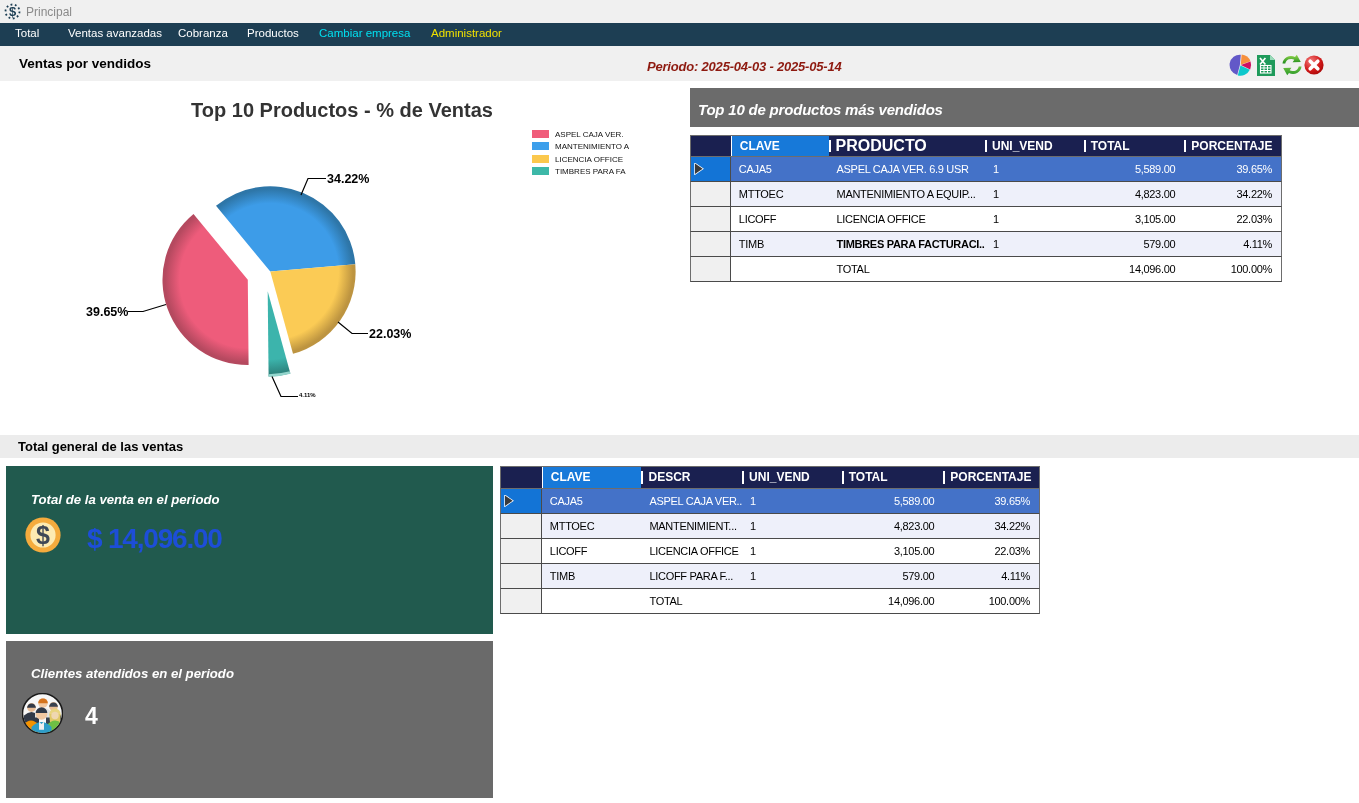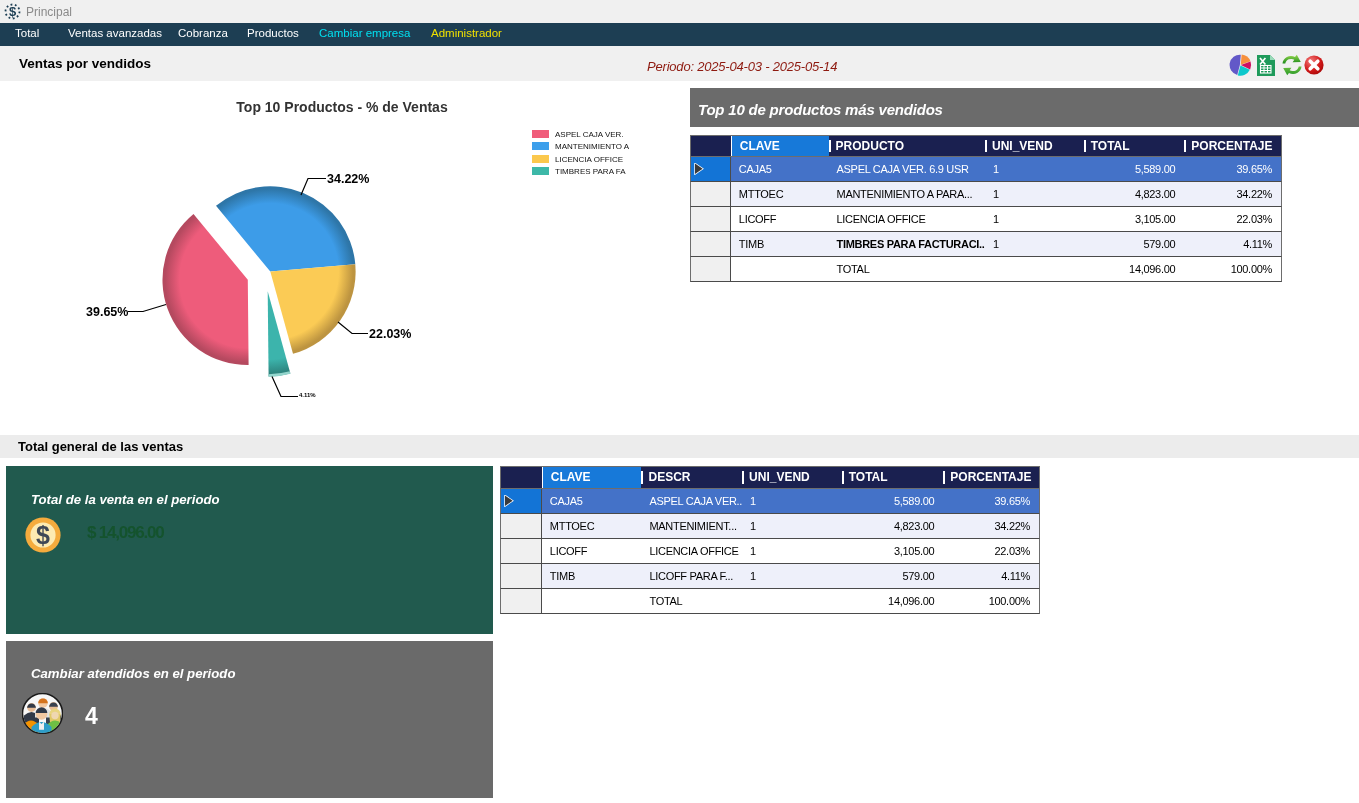--- a/index.html
+++ b/index.html
@@ -17,21 +17,21 @@
  <span class="abs" style="left:15px;white-space:nowrap">Total</span>
  <span class="abs" style="left:68px;white-space:nowrap">Ventas avanzadas</span>
  <span class="abs" style="left:178px;white-space:nowrap">Cobranza</span>
  <span class="abs" style="left:247px;white-space:nowrap">Productos</span>
  <span class="abs" style="left:319px;white-space:nowrap;color:#00e0f0">Cambiar empresa</span>
  <span class="abs" style="left:431px;white-space:nowrap;color:#f0e000">Administrador</span>
 </div>
 
 <div class="abs" style="left:0;top:46px;width:1359px;height:35px;background:#f0f0f0"></div>
 <div class="abs" style="left:19px;top:56px;font-size:13.5px;font-weight:bold;color:#000">Ventas por vendidos</div>
-<div class="abs" style="left:647px;top:59px;font-size:13px;font-weight:normal;font-style:italic;color:#8e1a10;white-space:nowrap;letter-spacing:-0.2px">Periodo: 2025-04-03 - 2025-05-14</div>
+<div class="abs" style="left:647px;top:59px;font-size:13px;font-weight:bold;font-style:italic;color:#8e1a10;white-space:nowrap;letter-spacing:-0.2px">Periodo: 2025-04-03 - 2025-05-14</div>
 
 <svg style="position:absolute;left:1229px;top:54px" width="23" height="23" viewBox="0 0 23 23">
  <path d="M11.3,11 L20.98,7.48 A10.3,10.3 0 0 0 12.2,0.74 Z" fill="#f6903d" transform="translate(0.45,-0.35)"></path>
  <path d="M11.3,11 L12.2,0.74 A10.3,10.3 0 0 0 8.63,20.95 Z" fill="#6258c8" transform="translate(-0.4,0)"></path>
  <path d="M11.3,11 L8.63,20.95 A10.3,10.3 0 0 0 20.64,15.35 Z" fill="#0cc8cc" transform="translate(0.15,0.5)"></path>
  <path d="M11.3,11 L20.64,15.35 A10.3,10.3 0 0 0 20.98,7.48 Z" fill="#cc1060" transform="translate(0.55,0.1)"></path>
 </svg>
 <svg style="position:absolute;left:1257px;top:55px" width="18" height="21" viewBox="0 0 18 21">
  <path d="M0,0 H13 L18,5 V21 H0 Z" fill="#1e9a5a"></path>
  <path d="M13,0 L18,5 H13 Z" fill="#9adbba"></path>
@@ -64,21 +64,21 @@
         <stop offset="1" stop-color="#930000"></stop>
       </radialGradient>
     </defs>
  <circle cx="10" cy="10" r="9.6" fill="url(#gx)"></circle>
  <path d="M6.2,6.2 L13.8,13.8 M13.8,6.2 L6.2,13.8" stroke="#fff" stroke-width="3.6" stroke-linecap="round"></path>
 </svg>
 
 <div class="abs" style="left:690px;top:88px;width:669px;height:39px;background:#6b6b6b"></div>
 <div class="abs" style="left:698px;top:101px;font-size:15px;font-weight:bold;font-style:italic;color:#fff;letter-spacing:-0.2px">Top 10 de productos más vendidos</div>
 
-<div class="abs" style="left:0;top:99px;width:684px;text-align:center;font-size:14px;font-weight:bold;color:#333">Top 10 Productos - % de Ventas</div>
+<div class="abs" style="left:0;top:99px;width:684px;text-align:center;font-size:20px;font-weight:bold;color:#333">Top 10 Productos - % de Ventas</div>
 
 <div class="abs" style="left:532px;top:129px;font-size:8px;color:#111;line-height:12.3px">
  <div><span style="display:inline-block;width:17px;height:8px;background:#f05c7a;vertical-align:-1px;margin-right:6px"></span>ASPEL CAJA VER.</div>
  <div><span style="display:inline-block;width:17px;height:8px;background:#3d9feb;vertical-align:-1px;margin-right:6px"></span>MANTENIMIENTO A</div>
  <div><span style="display:inline-block;width:17px;height:8px;background:#fbc84d;vertical-align:-1px;margin-right:6px"></span>LICENCIA OFFICE</div>
  <div><span style="display:inline-block;width:17px;height:8px;background:#3db8a8;vertical-align:-1px;margin-right:6px"></span>TIMBRES PARA FA</div>
 </div>
 
 <svg class="abs" style="left:0;top:0" width="690" height="470" viewBox="0 0 690 470">
  <defs>
@@ -120,42 +120,42 @@
 <div class="abs" style="left:327px;top:172px;font-size:12.5px;font-weight:bold">34.22%</div>
 <div class="abs" style="left:369px;top:327px;font-size:12.5px;font-weight:bold">22.03%</div>
 <div class="abs" style="left:86px;top:305px;font-size:12.5px;font-weight:bold">39.65%</div>
 <div class="abs" style="left:299px;top:392px;font-size:6px;font-weight:bold">4.11%</div>
 
 <div style="position:absolute;left:690px;top:135px;width:592px;">
     <div style="display:flex;height:22px;background:#1a2050;border:1px solid #6d6d6d;box-sizing:border-box;">
       <div style="width:40px;box-sizing:border-box;background:transparent;color:#fff;font-weight:bold;font-size:12px;line-height:20px;white-space:nowrap;overflow:hidden;"></div>
       <div style="width:98px;box-sizing:border-box;background:#1779d9;border-left:1px solid #fff;padding-left:8px;color:#fff;font-weight:bold;font-size:12px;line-height:20px;white-space:nowrap;overflow:hidden;">CLAVE</div>
       <div style="width:2px;height:12px;background:#fff;margin-top:4px;"></div>
-      <div style="width:155px;box-sizing:border-box;background:transparent;padding-left:5px;color:#fff;font-weight:bold;font-size:12px;line-height:20px;white-space:nowrap;overflow:hidden;">PRODUCTO</div>
+      <div style="width:155px;box-sizing:border-box;background:transparent;padding-left:5px;color:#fff;font-weight:bold;font-size:16px;line-height:20px;white-space:nowrap;overflow:hidden;">PRODUCTO</div>
       <div style="width:2px;height:12px;background:#fff;margin-top:4px;"></div>
       <div style="width:97px;box-sizing:border-box;background:transparent;padding-left:5px;color:#fff;font-weight:bold;font-size:12px;line-height:20px;white-space:nowrap;overflow:hidden;">UNI_VEND</div>
       <div style="width:2px;height:12px;background:#fff;margin-top:4px;"></div>
       <div style="width:99px;box-sizing:border-box;background:transparent;padding-left:5px;color:#fff;font-weight:bold;font-size:12px;line-height:20px;white-space:nowrap;overflow:hidden;">TOTAL</div>
       <div style="width:2px;height:12px;background:#fff;margin-top:4px;"></div>
       <div style="width:95px;box-sizing:border-box;background:transparent;padding-left:5px;color:#fff;font-weight:bold;font-size:12px;line-height:20px;white-space:nowrap;overflow:hidden;">PORCENTAJE</div>
     </div>
     <div style="display:flex;height:25px;background:#4472c8;border-bottom:1px solid #4a4a4a;border-left:1px solid #6d6d6d;border-right:1px solid #6d6d6d;box-sizing:border-box;color:#fff;font-size:11px;line-height:24px;letter-spacing:-0.3px;">
       <div style="width:40px;box-sizing:border-box;background:#1374d6;border-right:1px solid #4a4a4a;"><svg width="10" height="12" style="margin:6px 0 0 3px">
           <path d="M1,0.5 L8.6,5.7 L1,11 Z" fill="#3a3a3a" stroke="#fff" stroke-width="1.5" paint-order="stroke"></path>
         </svg></div>
       <div style="width:98px;box-sizing:border-box;white-space:nowrap;overflow:hidden;padding-left:8px;">CAJA5</div>
       <div style="width:157px;box-sizing:border-box;white-space:nowrap;overflow:hidden;padding-left:8px;">ASPEL CAJA VER. 6.9 USR</div>
       <div style="width:99px;box-sizing:border-box;white-space:nowrap;overflow:hidden;padding-left:8px;">1</div>
       <div style="width:101px;box-sizing:border-box;white-space:nowrap;overflow:hidden;text-align:right;padding-right:9px;">5,589.00</div>
       <div style="width:97px;box-sizing:border-box;white-space:nowrap;overflow:hidden;text-align:right;padding-right:9px;">39.65%</div>
     </div>
     <div style="display:flex;height:25px;background:#eef0fa;border-bottom:1px solid #4a4a4a;border-left:1px solid #6d6d6d;border-right:1px solid #6d6d6d;box-sizing:border-box;color:#000;font-size:11px;line-height:24px;letter-spacing:-0.3px;">
       <div style="width:40px;box-sizing:border-box;background:#f0f0f0;border-right:1px solid #4a4a4a;"></div>
       <div style="width:98px;box-sizing:border-box;white-space:nowrap;overflow:hidden;padding-left:8px;">MTTOEC</div>
-      <div style="width:157px;box-sizing:border-box;white-space:nowrap;overflow:hidden;padding-left:8px;">MANTENIMIENTO A PARA...</div>
+      <div style="width:157px;box-sizing:border-box;white-space:nowrap;overflow:hidden;padding-left:8px;">MANTENIMIENTO A EQUIP...</div>
       <div style="width:99px;box-sizing:border-box;white-space:nowrap;overflow:hidden;padding-left:8px;">1</div>
       <div style="width:101px;box-sizing:border-box;white-space:nowrap;overflow:hidden;text-align:right;padding-right:9px;">4,823.00</div>
       <div style="width:97px;box-sizing:border-box;white-space:nowrap;overflow:hidden;text-align:right;padding-right:9px;">34.22%</div>
     </div>
     <div style="display:flex;height:25px;background:#fff;border-bottom:1px solid #4a4a4a;border-left:1px solid #6d6d6d;border-right:1px solid #6d6d6d;box-sizing:border-box;color:#000;font-size:11px;line-height:24px;letter-spacing:-0.3px;">
       <div style="width:40px;box-sizing:border-box;background:#f0f0f0;border-right:1px solid #4a4a4a;"></div>
       <div style="width:98px;box-sizing:border-box;white-space:nowrap;overflow:hidden;padding-left:8px;">LICOFF</div>
       <div style="width:157px;box-sizing:border-box;white-space:nowrap;overflow:hidden;padding-left:8px;">LICENCIA OFFICE</div>
       <div style="width:99px;box-sizing:border-box;white-space:nowrap;overflow:hidden;padding-left:8px;">1</div>
       <div style="width:101px;box-sizing:border-box;white-space:nowrap;overflow:hidden;text-align:right;padding-right:9px;">3,105.00</div>
@@ -182,24 +182,24 @@
 <div class="abs" style="left:0;top:435px;width:1359px;height:23px;background:#ececec"></div>
 <div class="abs" style="left:18px;top:439px;font-size:13px;font-weight:bold;color:#000">Total general de las ventas</div>
 
 <div class="abs" style="left:6px;top:466px;width:487px;height:168px;background:#215a4e"></div>
 <div class="abs" style="left:31px;top:492px;font-size:13.2px;font-weight:bold;font-style:italic;color:#fff">Total de la venta en el periodo</div>
 <svg style="position:absolute;left:24px;top:516px" width="38" height="38" viewBox="0 0 38 38">
  <circle cx="19" cy="19" r="17.6" fill="#f5ab3d"></circle>
  <circle cx="19" cy="19" r="12.6" fill="#fdeab2"></circle>
  <text x="19" y="28" font-size="25" font-weight="bold" text-anchor="middle" fill="#3f4756" font-family="Liberation Sans">$</text>
 </svg>
-<div class="abs" style="left:87px;top:523px;font-size:17px;font-weight:bold;color:#14532d;letter-spacing:-1.2px">$ 14,096.00</div>
+<div class="abs" style="left:87px;top:523px;font-size:28px;font-weight:bold;color:#1d4ed8;letter-spacing:-1.2px">$ 14,096.00</div>
 
 <div class="abs" style="left:6px;top:641px;width:487px;height:157px;background:#6a6a6a"></div>
-<div class="abs" style="left:31px;top:666px;font-size:13.2px;font-weight:bold;font-style:italic;color:#fff">Cambiar atendidos en el periodo</div>
+<div class="abs" style="left:31px;top:666px;font-size:13.2px;font-weight:bold;font-style:italic;color:#fff">Clientes atendidos en el periodo</div>
 <svg style="position:absolute;left:22px;top:693px" width="41" height="41" viewBox="0 0 41 41">
  <defs>
       <clipPath id="pc">
         <circle cx="20.5" cy="20.5" r="19.4"></circle>
       </clipPath>
     </defs>
  <circle cx="20.5" cy="20.5" r="20" fill="#f7f7f7" stroke="#1a1a1a" stroke-width="1.5"></circle>
  <g clip-path="url(#pc)">
   <path d="M2,22.5 q7.5,-7 15,0 v9 h-15 Z" fill="#323a48"></path>
   <path d="M24,22.5 q7.5,-7 15,0 v9 h-15 Z" fill="#39414f"></path>

